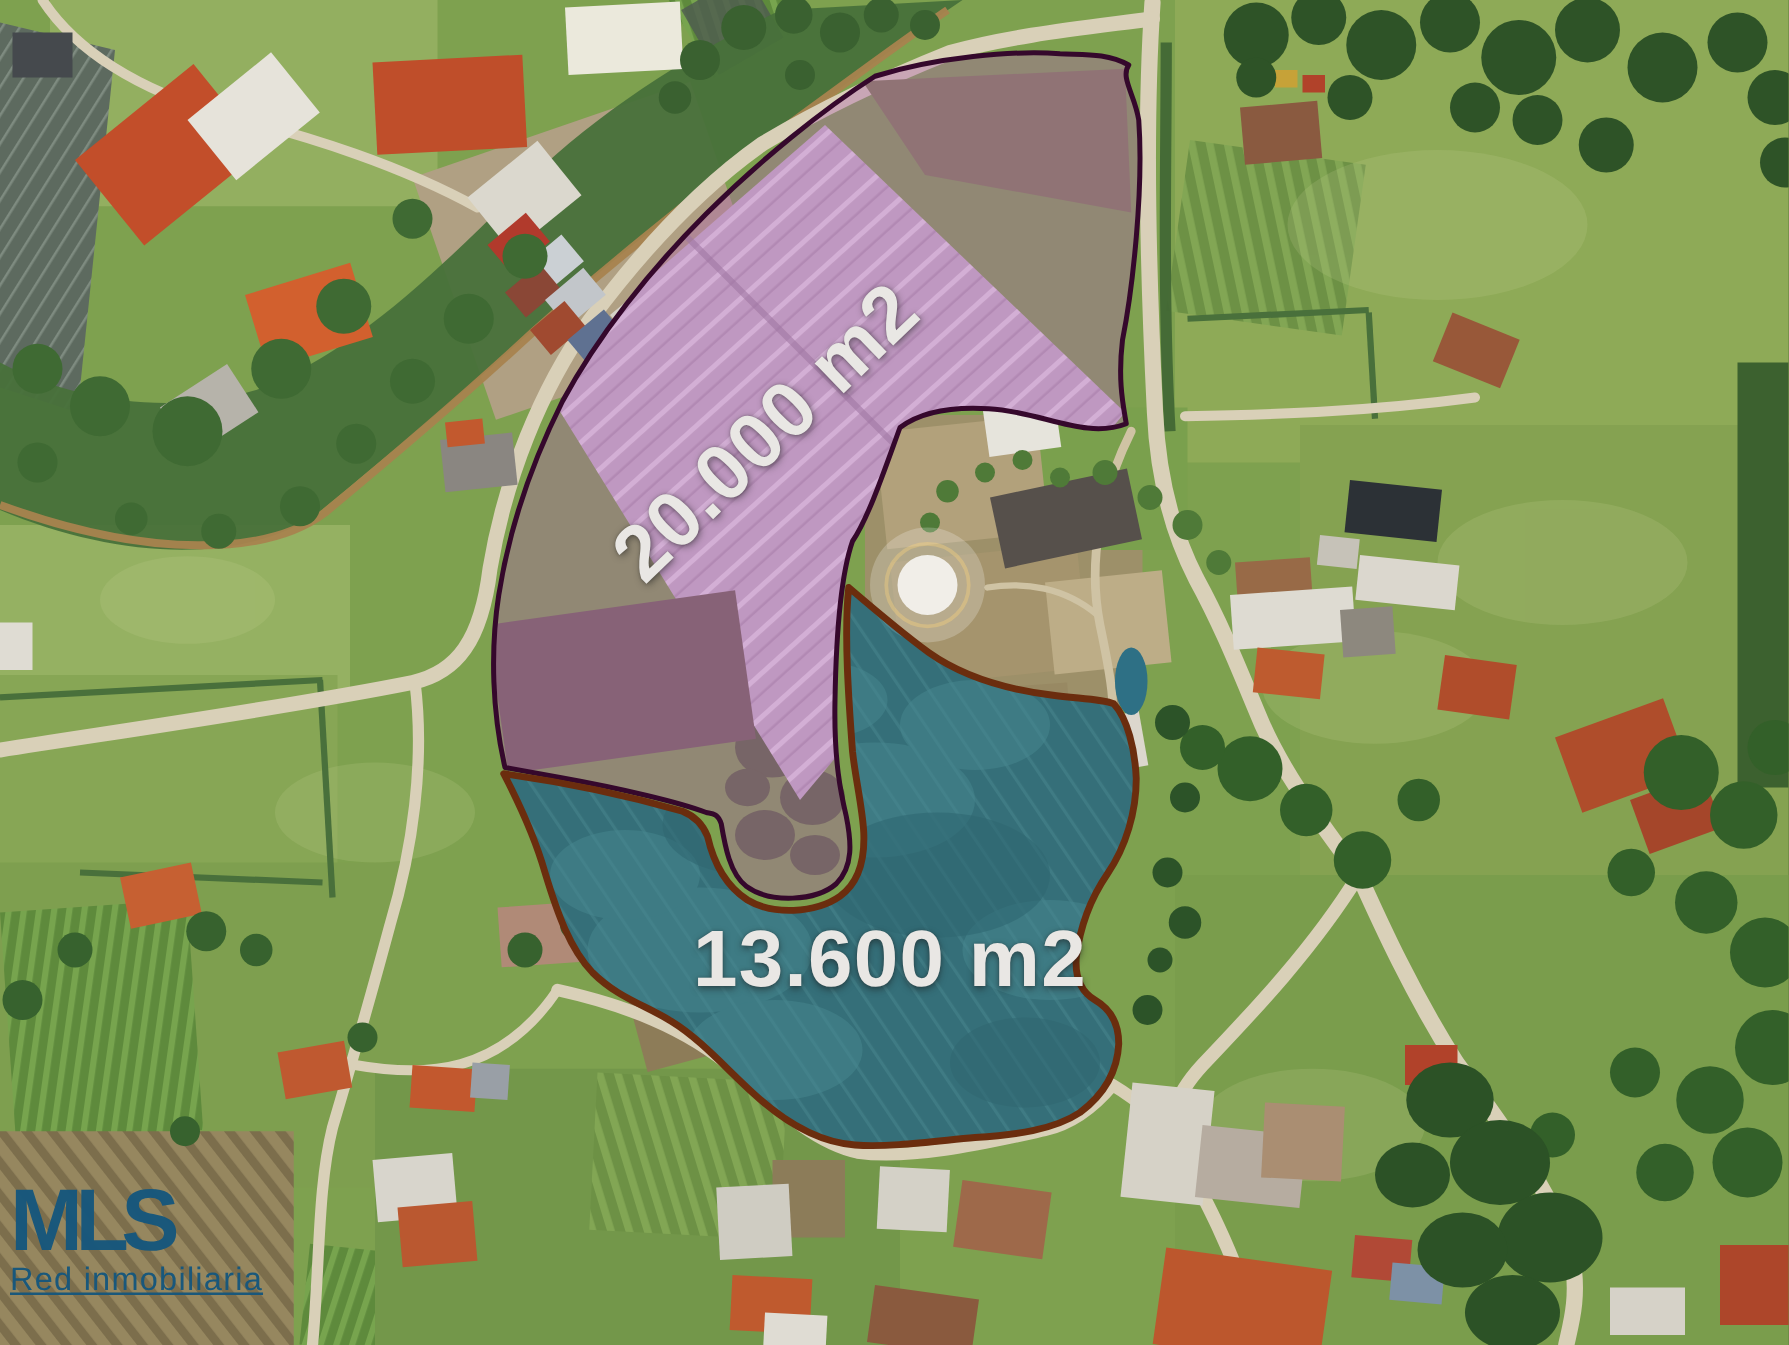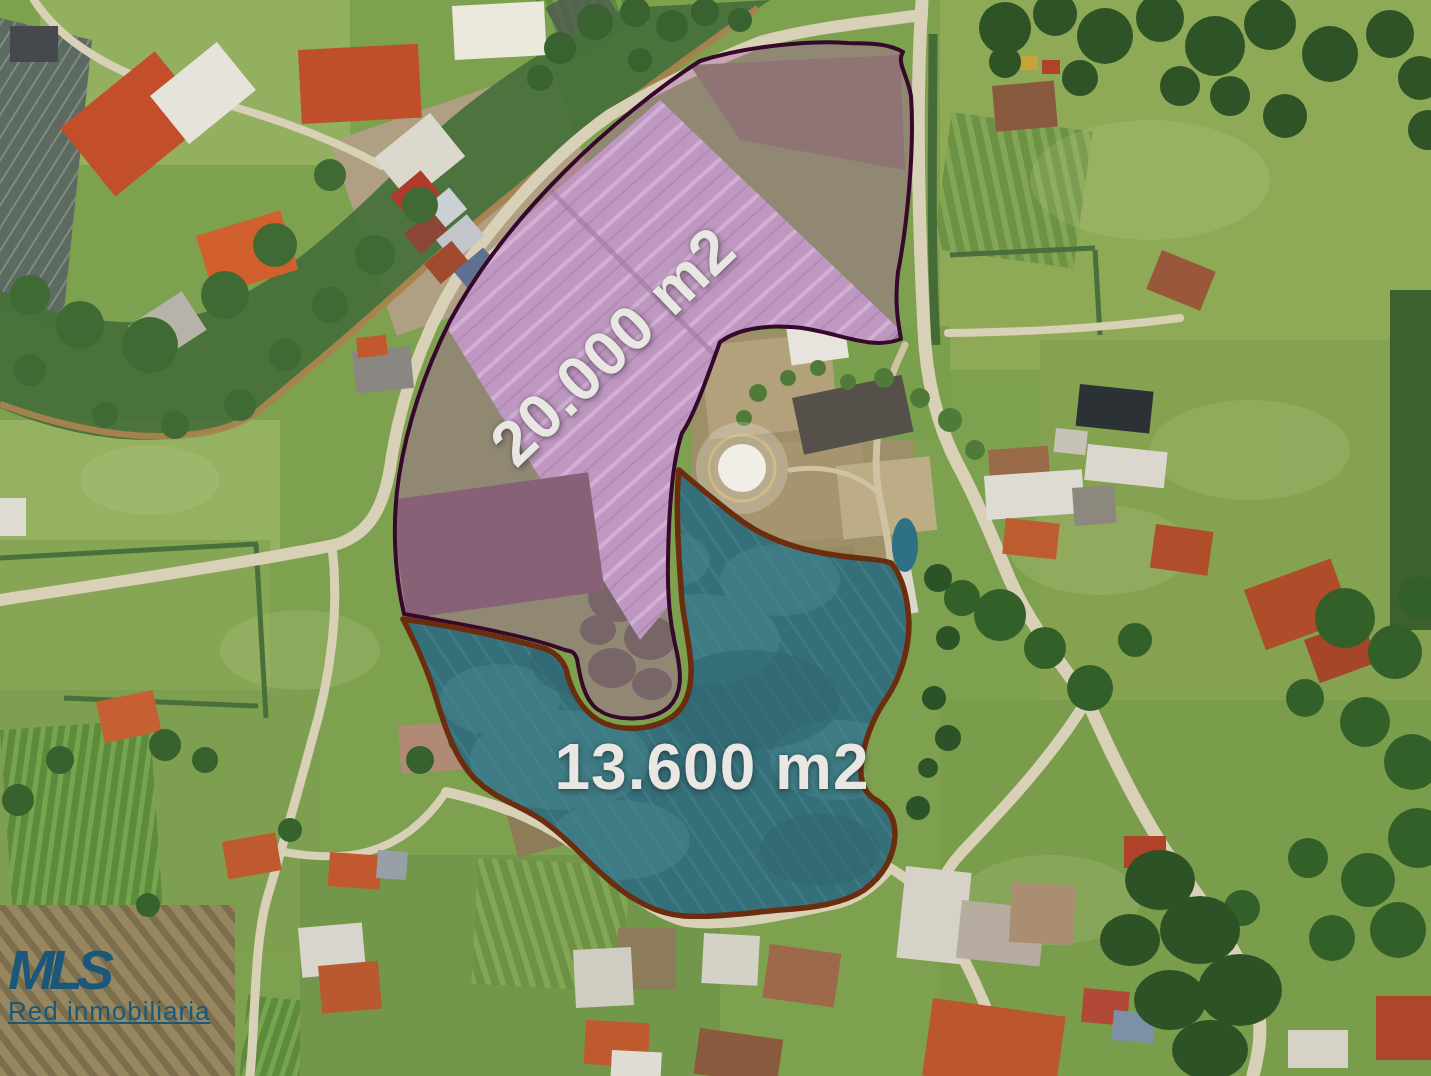--- a/index.html
+++ b/index.html
@@ -5,21 +5,21 @@
   html,body{margin:0;padding:0;background:#222;}
   .stage{position:relative;width:1431px;height:1076px;overflow:hidden;
          font-family:"Liberation Sans",sans-serif;background:#7ea14f;}
   .stage svg.photo{position:absolute;left:0;top:0;width:1431px;height:1076px;display:block;}
   .parcel-label{position:absolute;font-weight:bold;color:#e9e7e4;white-space:nowrap;
                 text-shadow:0 2px 6px rgba(25,25,25,.5), 0 0 2px rgba(40,40,40,.35);
                 letter-spacing:1px;line-height:1;}
   #label20{left:613px;top:346px;font-size:63px;transform:translate(-50%,-50%) rotate(-44deg);}
   #label13{left:712px;top:767px;font-size:64px;transform:translate(-50%,-50%);}
   .logo{position:absolute;left:8px;top:944px;color:#15577d;opacity:.96;}
-  .logo-title{display:block;font-size:56px;font-weight:bold;font-style:italic;
+  .logo-title{display:block;font-size:70px;font-weight:bold;
               letter-spacing:-6px;line-height:.92;}
   .logo-sub{display:block;font-size:26px;font-weight:normal;letter-spacing:1px;margin-left:0;text-decoration:underline;}
   .parcel-a{stroke:#35082c;stroke-width:4;stroke-linejoin:round;}
   .parcel-b{stroke:#6b2d0e;stroke-width:5.5;stroke-linejoin:round;}
 </style>
 </head>
 <body>
 
 <div class="stage">
 

